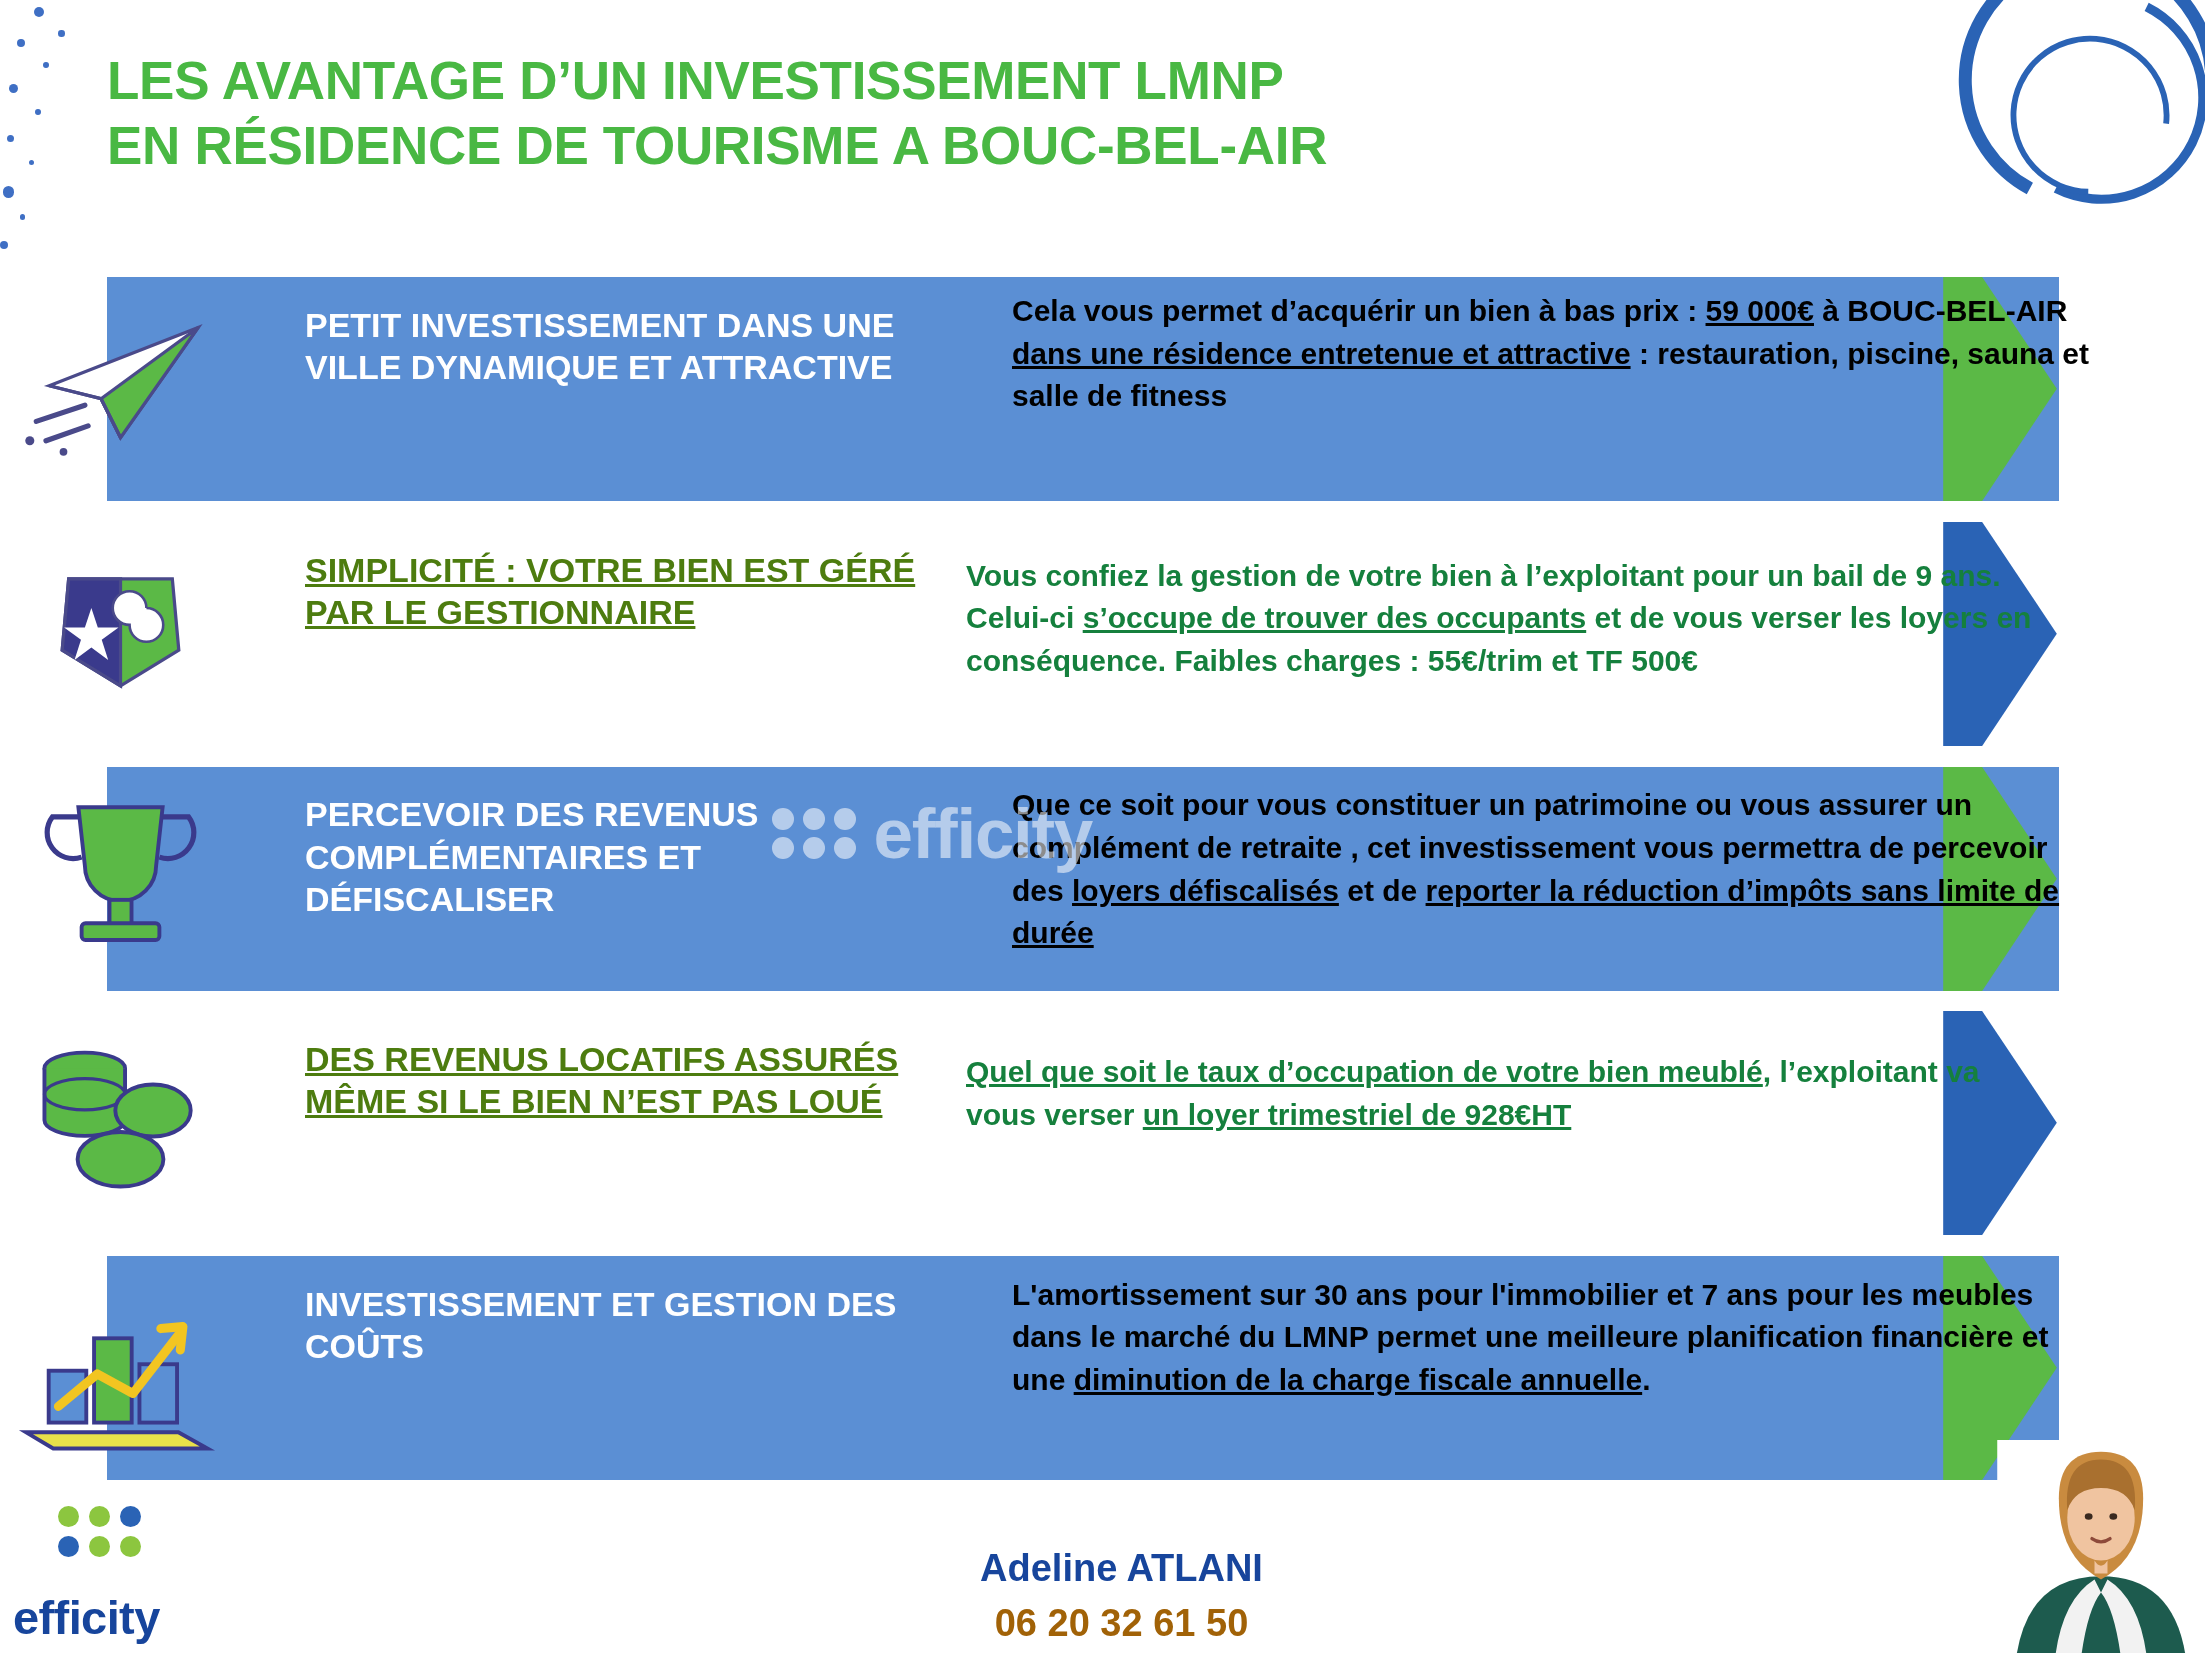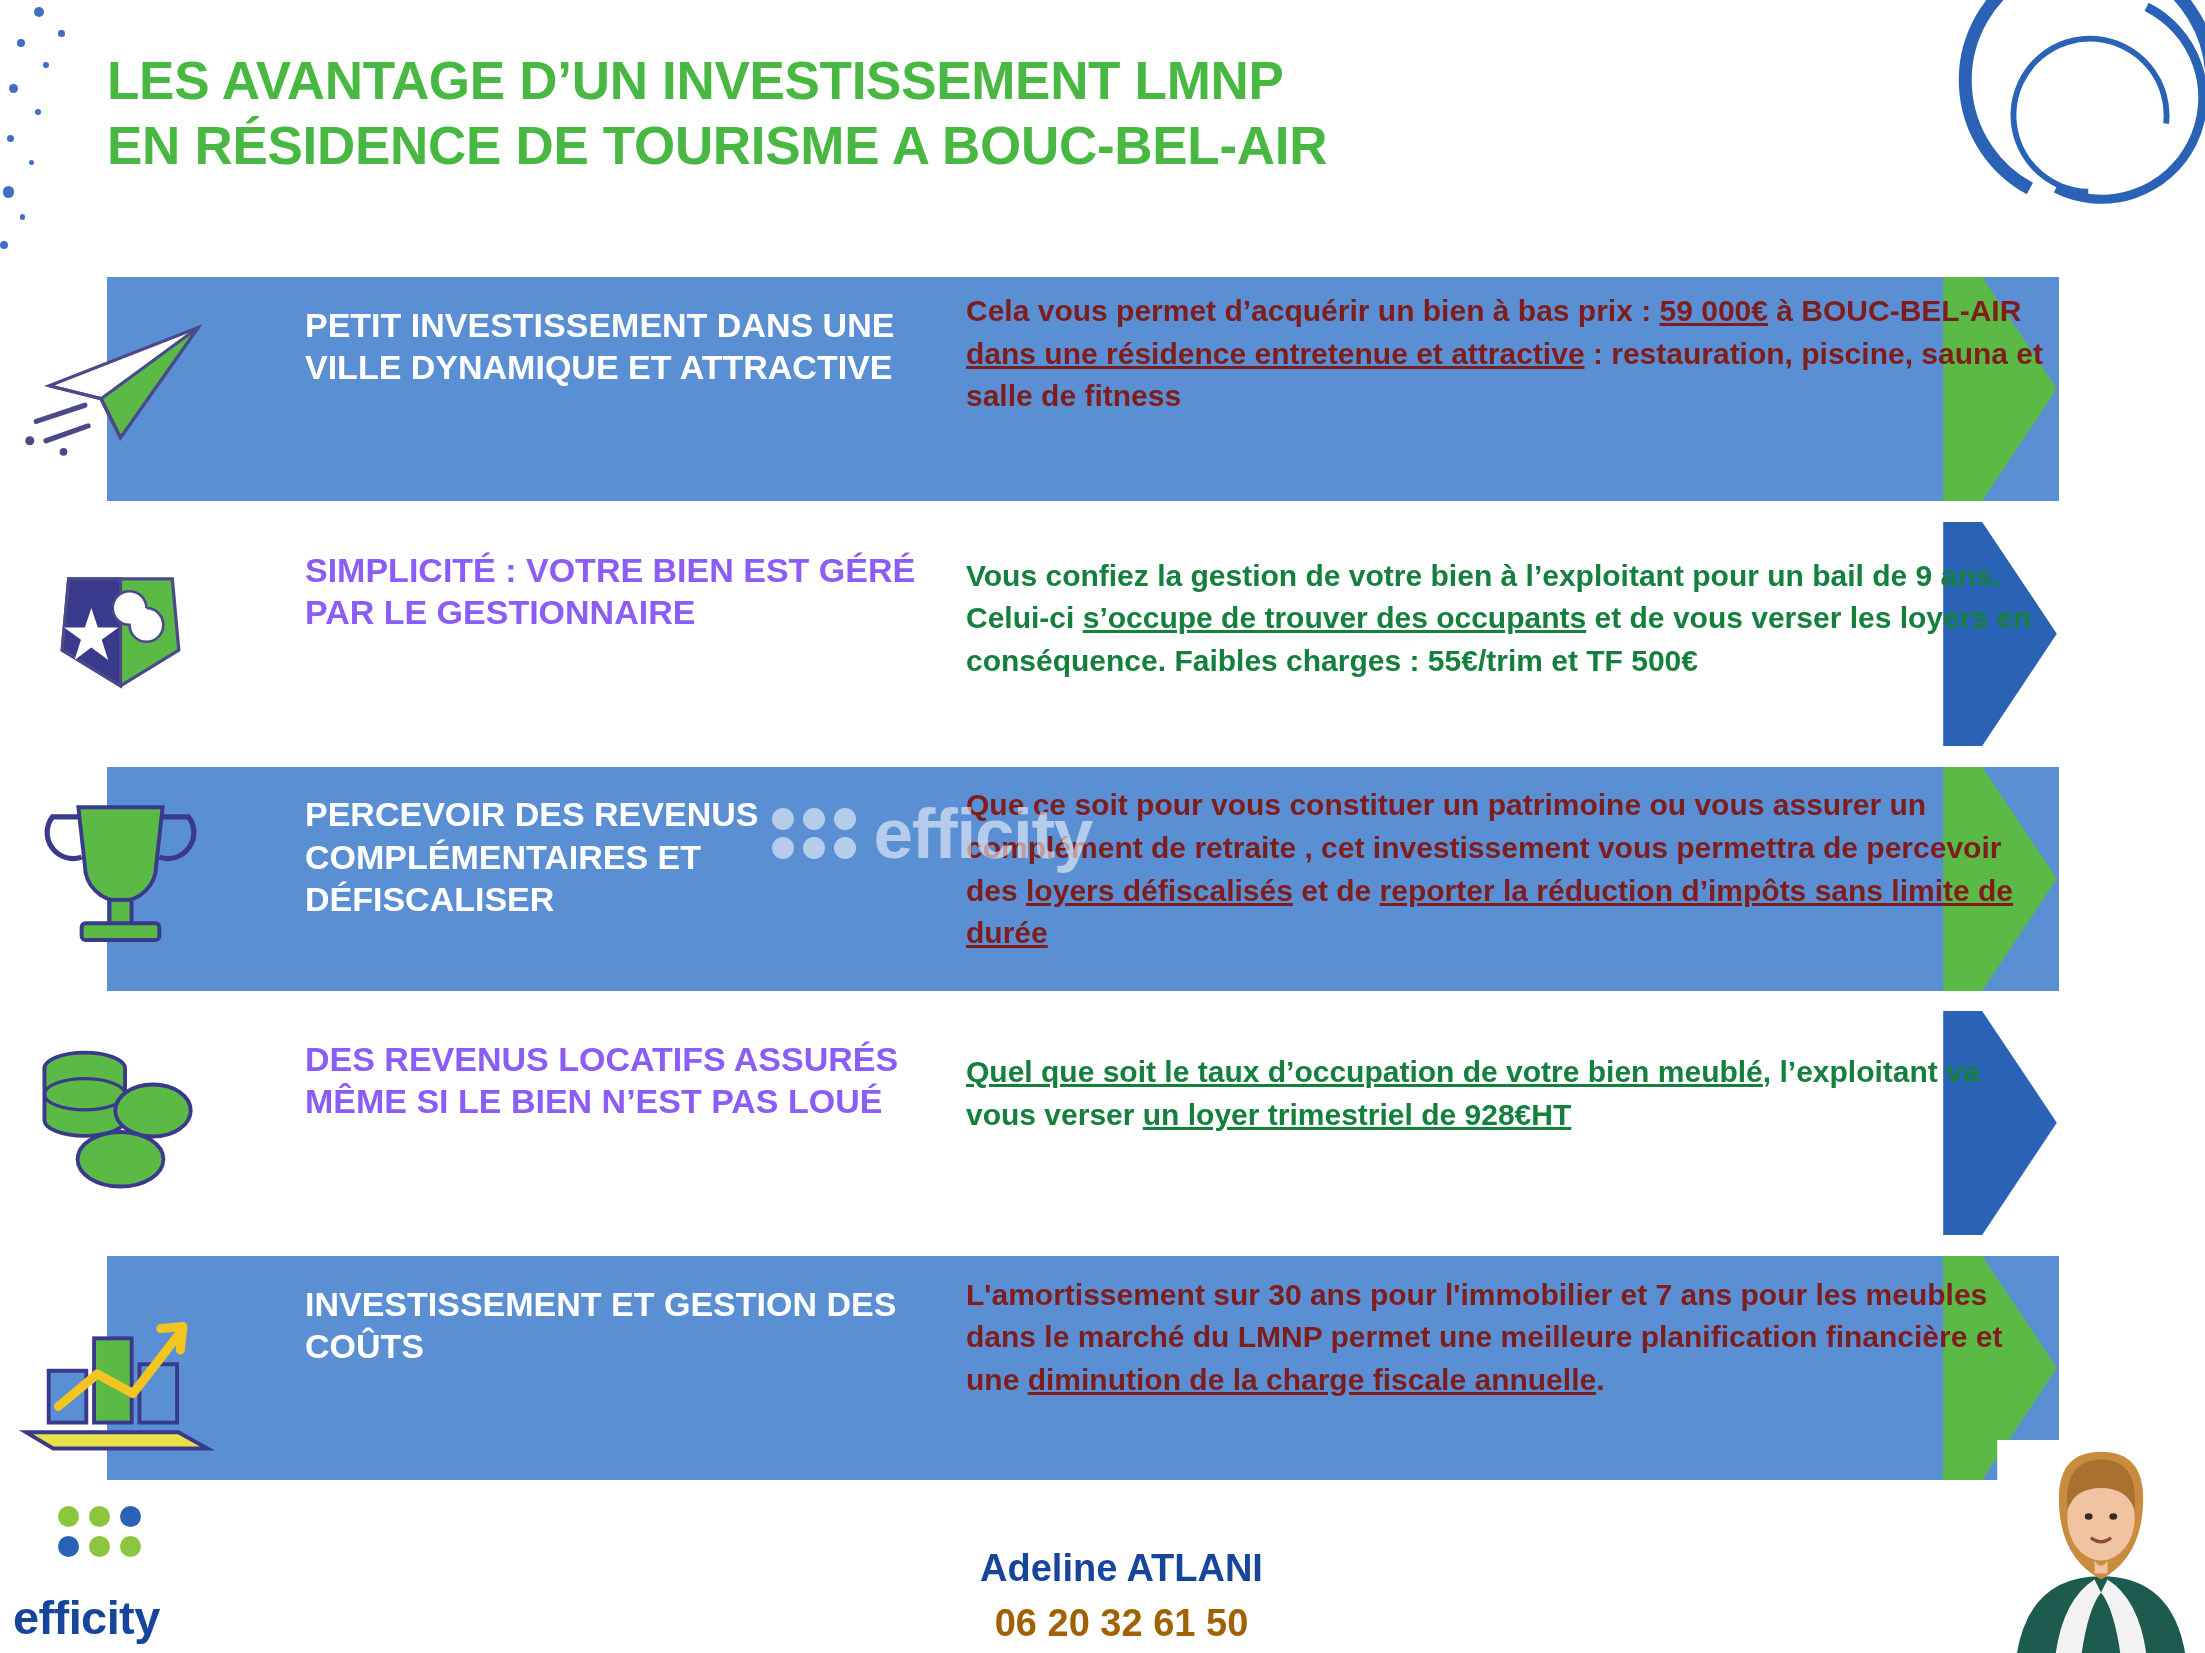--- a/index.html
+++ b/index.html
@@ -73,31 +73,31 @@
   .heading {
     position: absolute;
     left: 305px;
     top: 32px;
     width: 649px;
     color: #ffffff;
     font-size: 34px;
     font-weight: bold;
     line-height: 1.24;
   }
-  .heading.dark { color: #8b5cf6; }
+  .heading.dark { color: #4d7c0f; text-decoration: underline; }
   .body {
     position: absolute;
     left: 966px;
     top: 19.5px;
     width: 1090px;
     font-size: 30px;
     font-weight: bold;
     line-height: 1.42;
   }
-  .body.white { color: #7f1d1d; }
+  .body.white { color: #000000; margin-left: 46px; }
   .body.dark { color: #15803d; }
   .body u { text-decoration: underline; }
 
   
   .row .body.pad-1 { top: 18px; }
   .row .body.pad-2 { top: 38px; }
   .row .body.pad-3 { top: 23px; }
   .row .body.pad-4 { top: 45px; }
   .row .body.pad-5 { top: 23px; }
 

